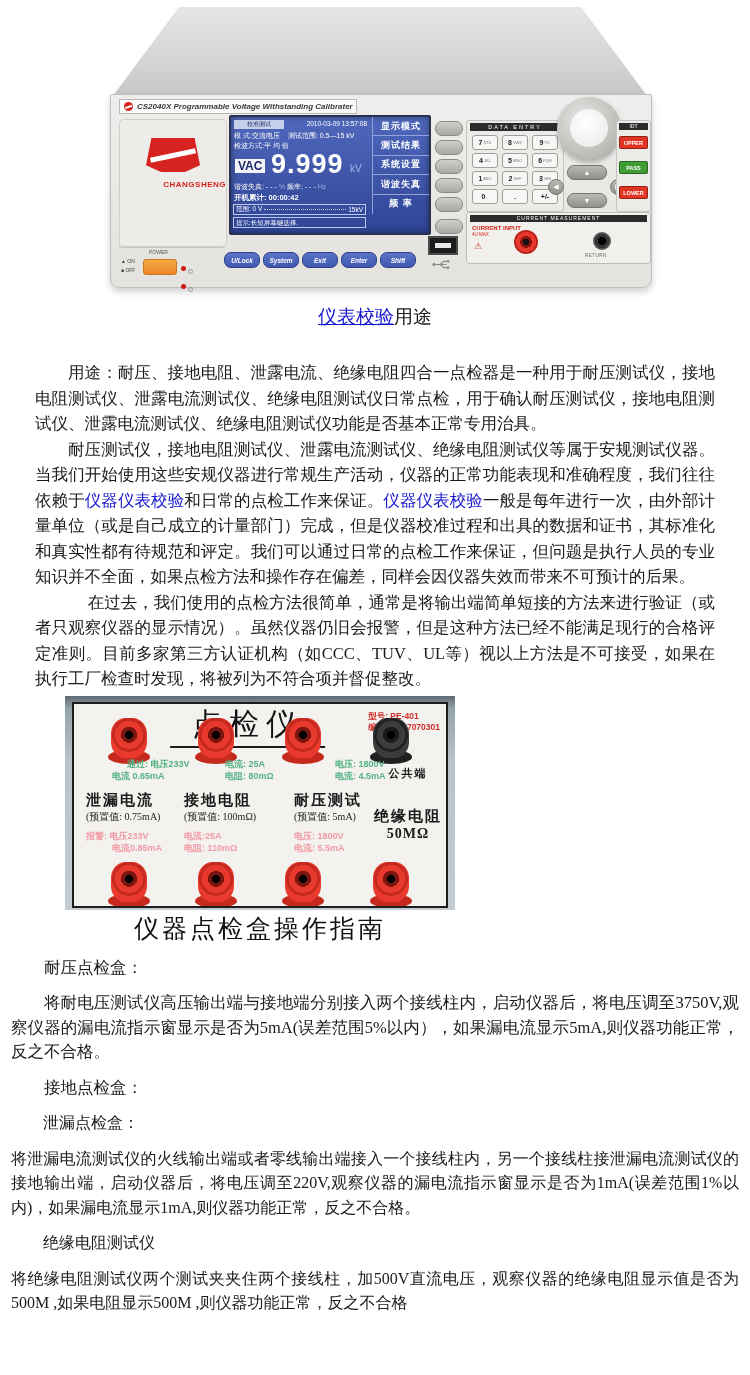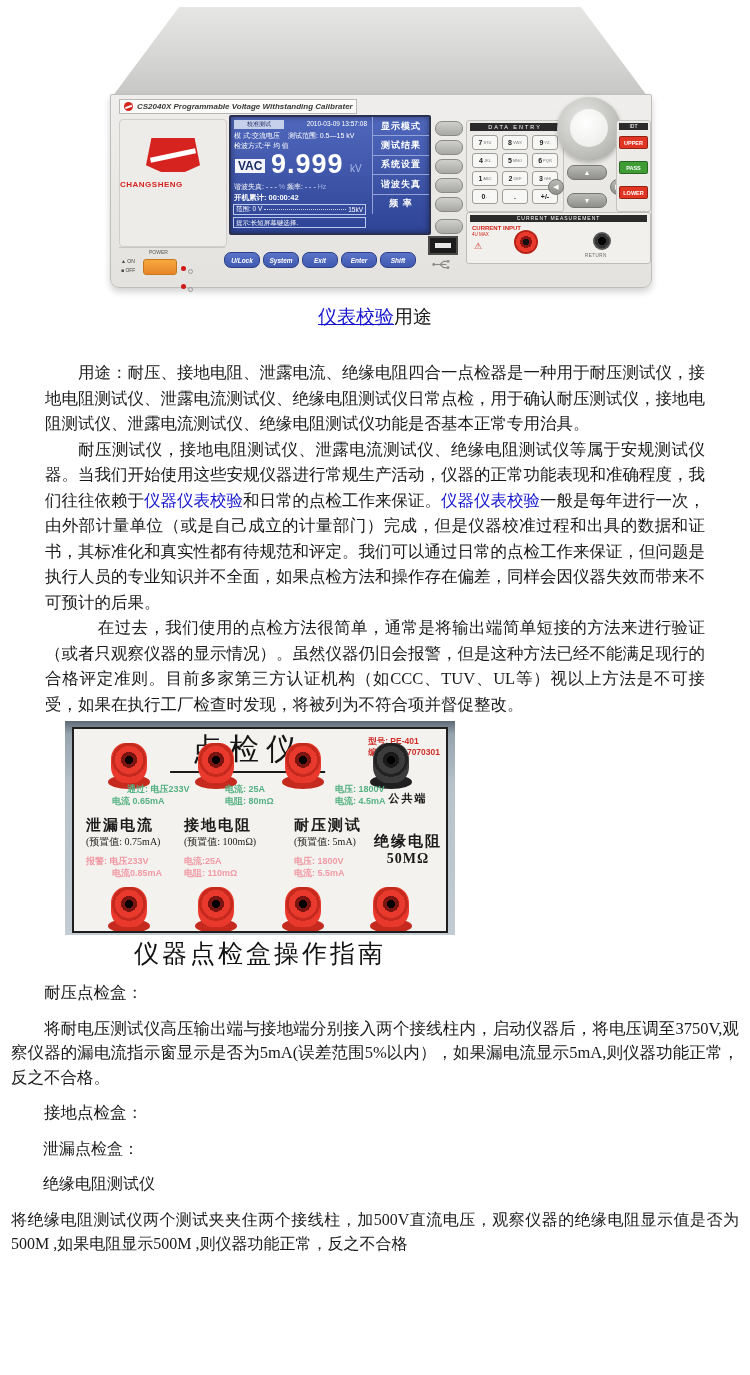--- a/index.html
+++ b/index.html
@@ -18,21 +18,21 @@
         border:1px solid #b9b8b5;display:flex;align-items:center;gap:4px;padding:0 4px;box-sizing:border-box;}
   .brandstrip .dot{width:9px;height:9px;border-radius:50%;background:#d6231f;position:relative;flex:0 0 auto;}
   .brandstrip .dot::after{content:"";position:absolute;left:1px;top:4px;width:7px;height:1.5px;background:#fff;transform:rotate(-20deg);}
   .brandstrip .txt{font-family:"Liberation Sans",sans-serif;font-style:italic;font-weight:bold;
         font-size:8px;color:#3a3a3a;white-space:nowrap;}
   .leftbox{position:absolute;left:8px;top:24px;width:106px;height:126px;border:1px solid #cfcecb;
         border-radius:4px;background:#edecе9;background:#edece9;}
   .cslogo{position:absolute;left:26px;top:18px;width:54px;height:34px;background:#d6231f;
         clip-path:polygon(10% 0,90% 0,100% 80%,72% 100%,28% 100%,0 80%);}
   .cslogo::after{content:"";position:absolute;left:4px;top:15px;width:46px;height:5px;background:#fff;transform:rotate(-12deg);}
-  .csname{position:absolute;left:0;top:60px;width:106px;text-align:left;color:#d6231f;
+  .csname{position:absolute;left:0;top:60px;width:106px;text-align:right;color:#d6231f;
         font-family:"Liberation Sans",sans-serif;font-weight:bold;font-size:8px;letter-spacing:.5px;}
   .powerarea{position:absolute;left:8px;top:152px;width:106px;height:34px;border-top:1px solid #c9c8c5;}
   .powerarea .plabel{position:absolute;left:30px;top:1px;font-family:"Liberation Sans",sans-serif;font-size:5px;color:#555;}
   .onoff{position:absolute;left:2px;top:9px;font-family:"Liberation Sans",sans-serif;font-size:5px;color:#444;line-height:9px;}
   .pbtn{position:absolute;left:24px;top:11px;width:32px;height:14px;border-radius:3px;
         background:linear-gradient(180deg,#f6a93e,#e8862a);border:1px solid #c87818;}
   .leds{position:absolute;left:62px;top:12px;}
   .led{width:5px;height:5px;border-radius:50%;background:#d01818;display:inline-block;margin:0 2px 3px 0;}
   .ledo{width:5px;height:5px;border-radius:50%;border:1px solid #999;display:inline-block;box-sizing:border-box;}
 
@@ -109,21 +109,21 @@
        font-family:"Liberation Sans",sans-serif;font-style:italic;font-size:6.5px;font-weight:bold;
        display:flex;align-items:center;justify-content:center;}
   .usb{position:absolute;left:317px;top:141px;width:26px;height:15px;background:#1c1c1c;border:2px solid #4a4a48;
        display:flex;align-items:center;justify-content:center;}
   .usb .tongue{width:16px;height:5px;background:#e8e8e6;}
   .usbsym{position:absolute;left:321px;top:161px;}
 
   
   .title{margin-top:8px;text-align:center;font-size:19px;}
   .title .lnk{color:#1515d0;text-decoration:underline;cursor:pointer;text-align:right;}
-  .article{margin:0 45px;font-size:16.5px;line-height:25.5px;text-align:justify;}
+  .article{margin:0 35px;font-size:16.5px;line-height:25.5px;text-align:justify;}
   .article p{margin:0;}
   .p1{margin-top:30px !important;text-indent:2em;}
   .p2{text-indent:2em;}
   .p3{text-indent:3.2em;}
   .p4{text-indent:2em;}
   .inlnk{color:#1515d0;cursor:pointer;}
 
   
   .checker{position:relative;width:390px;height:214px;margin:4px 0 0 65px;
        background:linear-gradient(180deg,#5d6974 0%,#95a3ad 6%,#b7c2c9 30%,#c2ccd2 100%);}
@@ -412,17 +412,18 @@
         </div>
     </div>
   </div>
 
   <div class="guide-heading">仪器点检盒操作指南</div>
   <div class="guide">
     <p class="g-label">耐压点检盒：</p>
     <p class="g-text">将耐电压测试仪高压输出端与接地端分别接入两个接线柱内，启动仪器后，将电压调至3750V,观察仪器的漏电流指示窗显示是否为5mA(误差范围5%以内），如果漏电流显示5mA,则仪器功能正常，反之不合格。</p>
     <p class="g-label">接地点检盒：</p>
     <p class="g-label-sm">泄漏点检盒：</p>
+    <p class="g-text-full">将泄漏电流测试仪的火线输出端或者零线输出端接入一个接线柱内，另一个接线柱接泄漏电流测试仪的接地输出端，启动仪器后，将电压调至220V,观察仪器的漏电流指示窗显示是否为1mA(误差范围1%以内)，如果漏电流显示1mA,则仪器功能正常，反之不合格。</p>
     <p class="g-label-sm">绝缘电阻测试仪</p>
     <p class="g-text-full">将绝缘电阻测试仪两个测试夹夹住两个接线柱，加500V直流电压，观察仪器的绝缘电阻显示值是否为500M ,如果电阻显示500M ,则仪器功能正常，反之不合格</p>
   </div>
 
 </div>
 
 </body></html>

